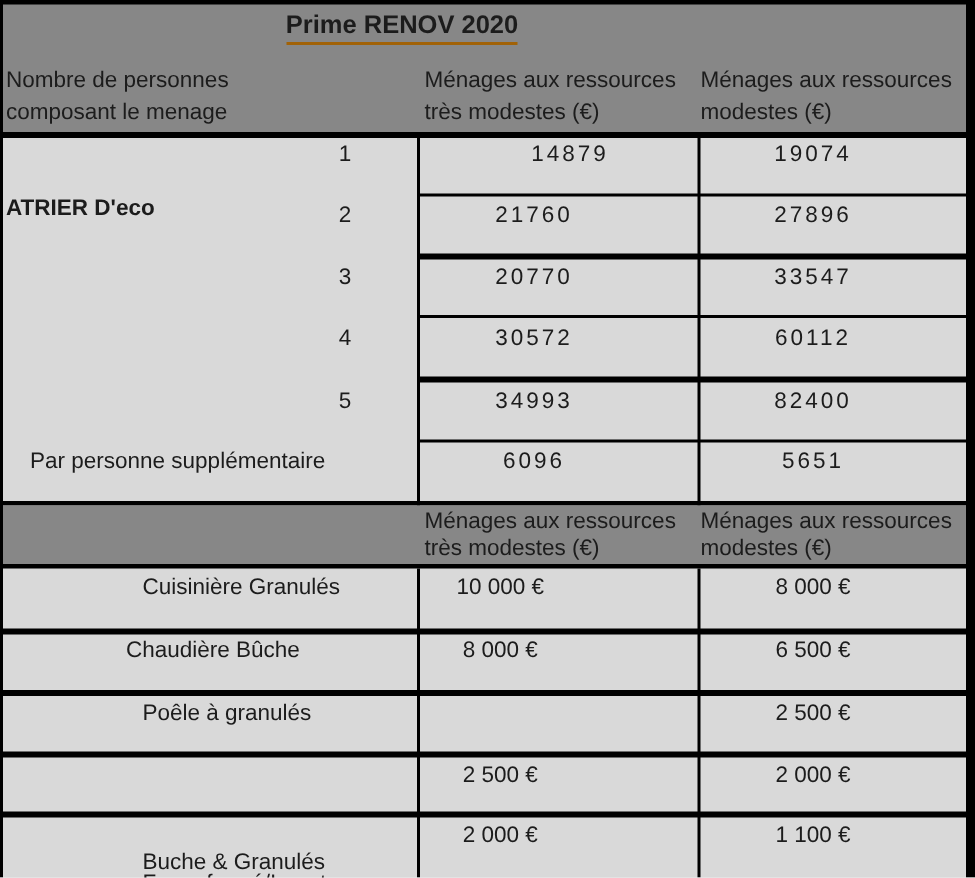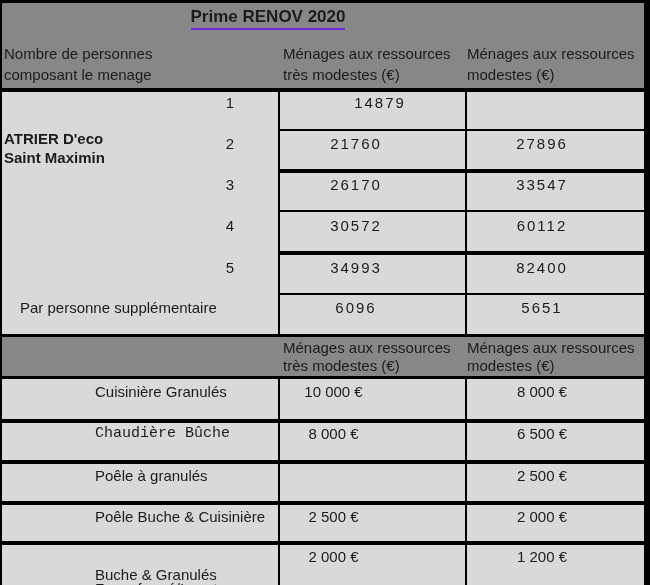--- a/index.html
+++ b/index.html
@@ -16,21 +16,21 @@
   .band{position:absolute;left:0;width:650px;background:#878787;}
   .hline{position:absolute;background:#000;}
   .vline{position:absolute;background:#000;width:2px;}
   .center{text-align:center;}
   .bold{font-weight:bold;}
   .num{letter-spacing:2px;}
   .title-wrap{position:absolute;left:100px;top:7px;width:336px;text-align:center;}
   .title-text{
     display:inline-block;
     font-size:17px;font-weight:bold;
-    border-bottom:2px solid #6d28d9;
+    border-bottom:2px solid #a16207;
     padding-bottom:1px;
   }
 </style>
 </head>
 <body>
 
 <div class="sheet">
 
   <div class="band" style="top:0;height:88px;"></div>
 
@@ -52,34 +52,34 @@
   <div class="vline" style="left:278px;top:92px;height:245px;"></div>
   <div class="vline" style="left:465px;top:92px;height:245px;"></div>
 
   <div class="hline" style="left:278px;top:129px;width:372px;height:2px;"></div>
   <div class="hline" style="left:278px;top:169px;width:372px;height:4px;"></div>
   <div class="hline" style="left:278px;top:210px;width:372px;height:2px;"></div>
   <div class="hline" style="left:278px;top:251px;width:372px;height:4px;"></div>
   <div class="hline" style="left:278px;top:293px;width:372px;height:2px;"></div>
 
   <div class="abs bold" style="left:4px;top:131px;">ATRIER D'eco</div>
-  <div class="abs bold" style="left:4px;top:150px;">Saint Maximin</div>
 
   <div class="abs center" style="left:182px;top:95px;width:96px;">1</div>
   <div class="abs center" style="left:182px;top:136px;width:96px;">2</div>
   <div class="abs center" style="left:182px;top:177px;width:96px;">3</div>
   <div class="abs center" style="left:182px;top:218px;width:96px;">4</div>
   <div class="abs center" style="left:182px;top:260px;width:96px;">5</div>
 
   <div class="abs center num" style="left:280px;top:95px;width:152px;margin-left:24px;">14879</div>
   <div class="abs center num" style="left:280px;top:136px;width:152px;">21760</div>
-  <div class="abs center num" style="left:280px;top:177px;width:152px;">26170</div>
+  <div class="abs center num" style="left:280px;top:177px;width:152px;">20770</div>
   <div class="abs center num" style="left:280px;top:218px;width:152px;">30572</div>
   <div class="abs center num" style="left:280px;top:260px;width:152px;">34993</div>
 
+  <div class="abs center num" style="left:467px;top:95px;width:150px;">19074</div>
   <div class="abs center num" style="left:467px;top:136px;width:150px;">27896</div>
   <div class="abs center num" style="left:467px;top:177px;width:150px;">33547</div>
   <div class="abs center num" style="left:467px;top:218px;width:150px;">60112</div>
   <div class="abs center num" style="left:467px;top:260px;width:150px;">82400</div>
 
   <div class="abs" style="left:20px;top:300px;">Par personne supplémentaire</div>
   <div class="abs center num" style="left:280px;top:300px;width:152px;">6096</div>
   <div class="abs center num" style="left:467px;top:300px;width:150px;">5651</div>
 
   <div class="hline" style="left:0;top:334px;width:650px;height:3px;"></div>
@@ -96,33 +96,32 @@
 
   <div class="hline" style="left:0;top:419px;width:650px;height:4px;"></div>
   <div class="hline" style="left:0;top:460px;width:650px;height:4px;"></div>
   <div class="hline" style="left:0;top:501px;width:650px;height:4px;"></div>
   <div class="hline" style="left:0;top:541px;width:650px;height:4px;"></div>
 
   <div class="abs" style="left:95px;top:384px;">Cuisinière Granulés</div>
   <div class="abs center" style="left:280px;top:384px;width:107px;">10 000 €</div>
   <div class="abs center" style="left:467px;top:384px;width:150px;">8 000 €</div>
 
-  <div class="abs" style="left:95px;top:426px;font-family:Liberation Mono, monospace;">Chaudière Bûche</div>
+  <div class="abs" style="left:84px;top:426px;">Chaudière Bûche</div>
   <div class="abs center" style="left:280px;top:426px;width:107px;">8 000 €</div>
   <div class="abs center" style="left:467px;top:426px;width:150px;">6 500 €</div>
 
   <div class="abs" style="left:95px;top:468px;">Poêle à granulés</div>
   <div class="abs center" style="left:467px;top:468px;width:150px;">2 500 €</div>
 
-  <div class="abs" style="left:95px;top:509px;">Poêle Buche &amp; Cuisinière</div>
   <div class="abs center" style="left:280px;top:509px;width:107px;">2 500 €</div>
   <div class="abs center" style="left:467px;top:509px;width:150px;">2 000 €</div>
 
   <div class="abs" style="left:95px;top:581px;">Foyer fermé/Insert</div>
   <div class="abs" style="left:95px;top:567px;">Buche &amp; Granulés</div>
   <div class="abs center" style="left:280px;top:549px;width:107px;">2 000 €</div>
-  <div class="abs center" style="left:467px;top:549px;width:150px;">1 200 €</div>
+  <div class="abs center" style="left:467px;top:549px;width:150px;">1 100 €</div>
 
   <div class="hline" style="left:0;top:0;width:650px;height:3px;"></div>
   <div class="vline" style="left:0;top:0;height:585px;"></div>
   <div class="vline" style="left:644px;top:0;height:585px;width:6px;"></div>
 
 </div>
 
 </body></html>

